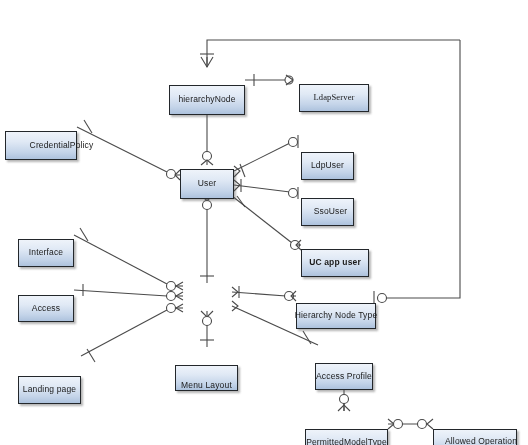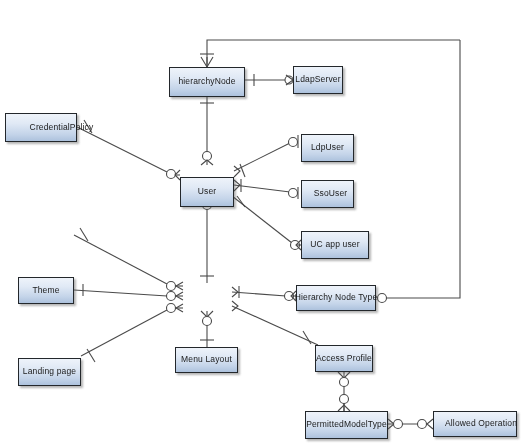--- a/index.html
+++ b/index.html
@@ -30,20 +30,21 @@
   .entity {
     position: absolute;
     box-sizing: border-box;
     border: 1px solid #23272b;
     background: linear-gradient(to bottom, #eef3fa 0%, #e0e9f5 35%, #c4d4e9 75%, #adc2dd 100%);
     box-shadow: 2px 2px 2px rgba(90, 90, 90, 0.45);
     display: flex;
     align-items: center;
     justify-content: center;
     z-index: 5;
+    margin-top: 18px;
   }
   .entity-label {
     font-size: 8.5px;
     color: #1a1a1a;
     line-height: 1.1;
     text-align: center;
     letter-spacing: 0.15px;
     white-space: nowrap;
     padding: 0 3px;
   }
@@ -191,55 +192,58 @@
   </svg>
 
   <div class="entity" style="left:5px; top:113px; width:72px; height:29px;padding-left:41px;">
     <span class="entity-label">CredentialPolicy</span>
   </div>
 
   <div class="entity" style="left:169px; top:67px; width:76px; height:30px;">
     <span class="entity-label">hierarchyNode</span>
   </div>
 
-  <div class="entity" style="left:293px; top:66px; width:50px; height:28px;">
+  <div class="entity" style="left:299px; top:66px; width:70px; height:28px;font-family:Liberation Serif, serif;">
     <span class="entity-label">LdapServer</span>
   </div>
 
   <div class="entity" style="left:301px; top:134px; width:53px; height:28px;">
     <span class="entity-label">LdpUser</span>
   </div>
 
   <div class="entity" style="left:301px; top:180px; width:53px; height:28px;padding-left:6px;">
     <span class="entity-label">SsoUser</span>
   </div>
 
-  <div class="entity" style="left:301px; top:231px; width:68px; height:28px;">
+  <div class="entity" style="left:301px; top:231px; width:68px; height:28px;font-weight:bold;">
     <span class="entity-label">UC app user</span>
   </div>
 
-  <div class="entity" style="left:180px; top:177px; width:54px; height:30px;">
+  <div class="entity" style="left:180px; top:151px; width:54px; height:30px;">
     <span class="entity-label">User</span>
   </div>
 
+  <div class="entity" style="left:18px; top:221px; width:56px; height:28px;">
+    <span class="entity-label">Interface</span>
+  </div>
 
   <div class="entity" style="left:18px; top:277px; width:56px; height:27px;">
-    <span class="entity-label">Theme</span>
+    <span class="entity-label">Access</span>
   </div>
 
   <div class="entity" style="left:18px; top:358px; width:63px; height:28px;">
     <span class="entity-label">Landing page</span>
   </div>
 
 
   <div class="entity" style="left:296px; top:285px; width:80px; height:26px;">
     <span class="entity-label">Hierarchy Node Type</span>
   </div>
 
-  <div class="entity" style="left:175px; top:347px; width:63px; height:26px;">
+  <div class="entity" style="left:175px; top:347px; width:63px; height:26px;align-items:flex-end;">
     <span class="entity-label">Menu Layout</span>
   </div>
 
   <div class="entity" style="left:315px; top:345px; width:58px; height:27px;">
     <span class="entity-label">Access Profile</span>
   </div>
 
   <div class="entity" style="left:305px; top:411px; width:83px; height:28px;">
     <span class="entity-label">PermittedModelType</span>
   </div>

